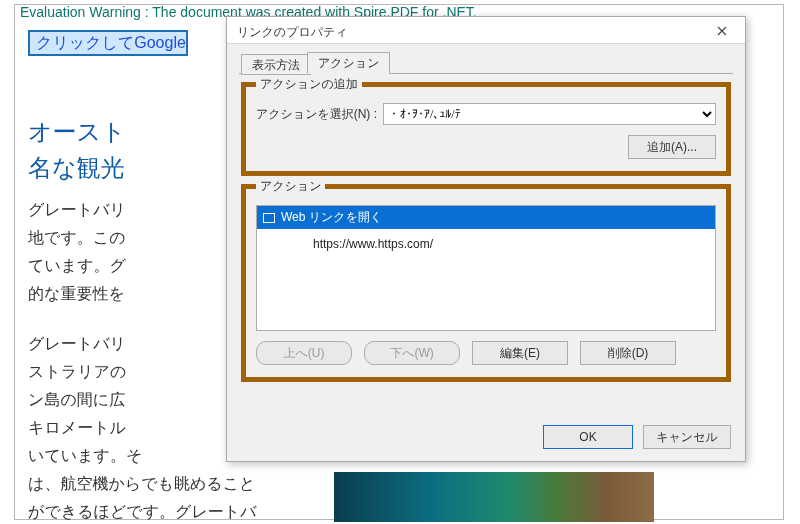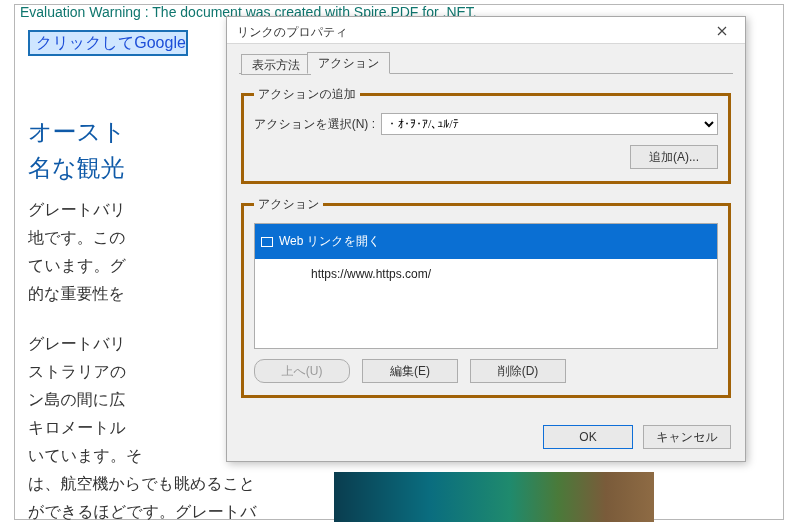--- a/index.html
+++ b/index.html
@@ -105,22 +105,22 @@
     background: #f0f0f0;
     border: 1px solid #adadad;
     font-size: 12px;
     padding: 2px 10px 16px 10px;
     color: #333;
     cursor: pointer;
   }
   .tab1 { left: 2px; }
   .tab2 { left: 68px; background:#f0f0f0; border-bottom:1px solid #f0f0f0; top:0; height:22px; z-index:2;}
   fieldset {
-    border: 3px solid #a16207;
-    margin: 12px 2px 0 2px;
+    border: 5px solid #a16207;
+    margin: 2px 2px 0 2px;
     padding: 10px 10px 12px 10px;
   }
   legend {
     font-size: 12px;
     padding: 0 4px;
     color: #333;
   }
   .row { display: flex; align-items: center; gap: 6px; }
   .lbl { font-size: 12px; color:#333; }
   select.combo {
@@ -156,21 +156,21 @@
   .listbox {
     border: 1px solid #adadad;
     background: #fff;
     height: 126px;
     overflow: hidden;
   }
   .list-header {
     background: #0a6fd3;
     color: #fff;
     font-size: 12px;
-    padding: 9px 6px;
+    padding: 3px 6px;
     display: flex;
     align-items: center;
     gap: 6px;
   }
   .list-header .wicon {
     width: 12px; height: 10px;
     border: 1px solid #fff;
     display:inline-block;
   }
   .list-url {
@@ -247,20 +247,21 @@
       <legend>アクション</legend>
       <div class="listbox">
         <div class="list-header">
           <span class="wicon"></span>
           <span>Web リンクを開く</span>
         </div>
         <div class="list-url">https://www.https.com/</div>
       </div>
       <div class="btnrow">
         <button class="btn" disabled="">上へ(U)</button>
+        <button class="btn" disabled="">下へ(W)</button>
         <button class="btn">編集(E)</button>
         <button class="btn">削除(D)</button>
       </div>
     </fieldset>
   </div>
   <div class="dlg-footer">
     <button class="btn btn-primary">OK</button>
     <button class="btn">キャンセル</button>
   </div>
 </div>

